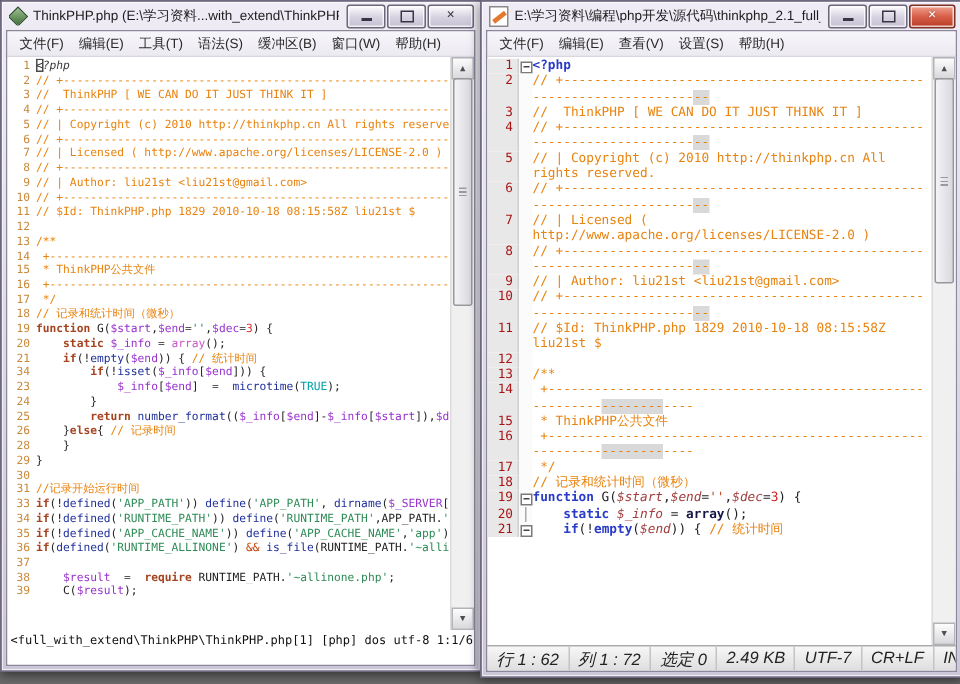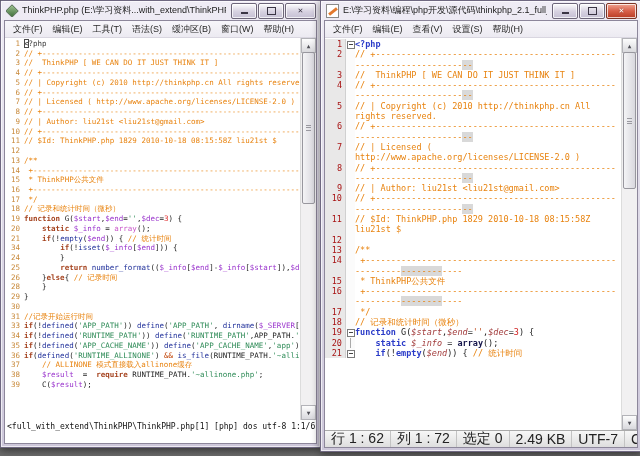--- a/index.html
+++ b/index.html
@@ -62,21 +62,21 @@
   .fbox::after{content:"";position:absolute;left:1px;right:1px;top:2px;height:1px;background:#444;}
   .fline{position:absolute;left:4px;top:0;bottom:0;width:1px;background:#aaa;}
   .rcode{width:52ch;white-space:pre-wrap;overflow-wrap:break-word;word-break:normal;
          color:var(--sx-plain);}
 
   
   .sx-cm{color:var(--sx-cm);}   .sx-kw{color:var(--sx-kw);font-weight:bold;}
   .sx-var{color:var(--sx-var);} .sx-str{color:var(--sx-str);}
   .sx-num{color:var(--sx-num);} .sx-fn{color:var(--sx-fn);}
   .sx-bool{color:var(--sx-bool);} .sx-op{color:var(--sx-op);}
-  .sx-sp{color:var(--sx-sp);}   .sx-tag{color:var(--sx-tag);}
+  .sx-sp{color:var(--sx-sp);}   .sx-tag{color:var(--sx-tag);font-style:italic;}
   .sx-plain{color:var(--sx-plain);}
   .sx-cur{color:var(--sx-plain);outline:1px solid #4a4a4a;outline-offset:-1px;}
   .sx-k{color:var(--sx-k2);font-weight:bold;} .sx-v{color:var(--sx-v2);font-style:italic;}
   .sx-s{color:var(--sx-s2);} .sx-n{color:var(--sx-n2);}
   .sx-a{color:var(--sx-a2);font-weight:bold;} .sx-c{color:var(--sx-cm);}
   .sx-p{color:var(--sx-plain);}
   .sx-h{color:var(--sx-cm);background:#d9d9d9;}
 
   
   .vscroll{position:absolute;right:0;top:0;bottom:0;width:15px;background:#f1f0f1;
@@ -90,21 +90,21 @@
   .sthumb::after{content:"";position:absolute;left:3px;right:3px;top:50%;margin-top:-3px;height:6px;
           background:repeating-linear-gradient(#9a99a0 0,#9a99a0 1px,transparent 1px,transparent 2.5px);}
 
   
   .statusline{height:12px;flex:none;display:flex;align-items:center;background:#fff;
               font:8px "DejaVu Sans Mono","Liberation Mono",monospace;color:#111;
               padding-left:2px;white-space:nowrap;overflow:hidden;}
   .cmdline{height:11px;flex:none;background:#fff;}
   .statusbar{height:16px;flex:none;display:flex;align-items:stretch;
              background:linear-gradient(#f7f7f7,#dedede);border-top:1px solid #aaa;
-             font-size:14px;color:#222;overflow:hidden;}
+             font-size:11px;color:#222;overflow:hidden;font-style:italic;}
   .scell{display:flex;align-items:center;padding:0 6px;border-right:1px solid #c3c3c3;
          white-space:nowrap;}
   .sgrow{flex:1;justify-content:center;}
 </style>
 </head>
 <body>
 
 <div class="win" id="win-left">
   <div class="titlebar">
     <div class="twrap">
@@ -148,32 +148,33 @@
           <div class="lrow"><span class="lnL">13</span><span class="lcode"><span class="sx-cm">/**</span></span></div>
           <div class="lrow"><span class="lnL">14</span><span class="lcode"><span class="sx-cm"> +----------------------------------------------------------------------</span></span></div>
           <div class="lrow"><span class="lnL">15</span><span class="lcode"><span class="sx-cm"> * ThinkPHP公共文件</span></span></div>
           <div class="lrow"><span class="lnL">16</span><span class="lcode"><span class="sx-cm"> +----------------------------------------------------------------------</span></span></div>
           <div class="lrow"><span class="lnL">17</span><span class="lcode"><span class="sx-cm"> */</span></span></div>
           <div class="lrow"><span class="lnL">18</span><span class="lcode"><span class="sx-cm">// 记录和统计时间（微秒）</span></span></div>
           <div class="lrow"><span class="lnL">19</span><span class="lcode"><span class="sx-kw">function</span><span class="sx-plain"> G(</span><span class="sx-var">$start</span><span class="sx-plain">,</span><span class="sx-var">$end</span><span class="sx-plain">=</span><span class="sx-str">''</span><span class="sx-plain">,</span><span class="sx-var">$dec</span><span class="sx-plain">=</span><span class="sx-num">3</span><span class="sx-plain">) {</span></span></div>
           <div class="lrow"><span class="lnL">20</span><span class="lcode"><span class="sx-plain">    </span><span class="sx-kw">static</span><span class="sx-plain"> </span><span class="sx-var">$_info</span><span class="sx-plain"> = </span><span class="sx-sp">array</span><span class="sx-plain">();</span></span></div>
           <div class="lrow"><span class="lnL">21</span><span class="lcode"><span class="sx-plain">    </span><span class="sx-kw">if</span><span class="sx-plain">(!</span><span class="sx-fn">empty</span><span class="sx-plain">(</span><span class="sx-var">$end</span><span class="sx-plain">)) { </span><span class="sx-cm">// 统计时间</span></span></div>
           <div class="lrow"><span class="lnL">34</span><span class="lcode"><span class="sx-plain">        </span><span class="sx-kw">if</span><span class="sx-plain">(!</span><span class="sx-fn">isset</span><span class="sx-plain">(</span><span class="sx-var">$_info</span><span class="sx-plain">[</span><span class="sx-var">$end</span><span class="sx-plain">])) {</span></span></div>
+          <div class="lrow"><span class="lnL">23</span><span class="lcode"><span class="sx-plain">            </span><span class="sx-var">$_info</span><span class="sx-plain">[</span><span class="sx-var">$end</span><span class="sx-plain">]  =  </span><span class="sx-fn">microtime</span><span class="sx-plain">(</span><span class="sx-bool">TRUE</span><span class="sx-plain">);</span></span></div>
           <div class="lrow"><span class="lnL">24</span><span class="lcode"><span class="sx-plain">        }</span></span></div>
           <div class="lrow"><span class="lnL">25</span><span class="lcode"><span class="sx-plain">        </span><span class="sx-kw">return</span><span class="sx-plain"> </span><span class="sx-fn">number_format</span><span class="sx-plain">((</span><span class="sx-var">$_info</span><span class="sx-plain">[</span><span class="sx-var">$end</span><span class="sx-plain">]-</span><span class="sx-var">$_info</span><span class="sx-plain">[</span><span class="sx-var">$start</span><span class="sx-plain">]),</span><span class="sx-var">$dec</span></span></div>
           <div class="lrow"><span class="lnL">26</span><span class="lcode"><span class="sx-plain">    }</span><span class="sx-kw">else</span><span class="sx-plain">{ </span><span class="sx-cm">// 记录时间</span></span></div>
           <div class="lrow"><span class="lnL">28</span><span class="lcode"><span class="sx-plain">    }</span></span></div>
           <div class="lrow"><span class="lnL">29</span><span class="lcode"><span class="sx-plain">}</span></span></div>
           <div class="lrow"><span class="lnL">30</span><span class="lcode"></span></div>
           <div class="lrow"><span class="lnL">31</span><span class="lcode"><span class="sx-cm">//记录开始运行时间</span></span></div>
           <div class="lrow"><span class="lnL">33</span><span class="lcode"><span class="sx-kw">if</span><span class="sx-plain">(!</span><span class="sx-fn">defined</span><span class="sx-plain">(</span><span class="sx-str">'APP_PATH'</span><span class="sx-plain">)) </span><span class="sx-fn">define</span><span class="sx-plain">(</span><span class="sx-str">'APP_PATH'</span><span class="sx-plain">, </span><span class="sx-fn">dirname</span><span class="sx-plain">(</span><span class="sx-var">$_SERVER</span><span class="sx-plain">[</span><span class="sx-str">'SCRIPT_FILENAME'</span></span></div>
           <div class="lrow"><span class="lnL">34</span><span class="lcode"><span class="sx-kw">if</span><span class="sx-plain">(!</span><span class="sx-fn">defined</span><span class="sx-plain">(</span><span class="sx-str">'RUNTIME_PATH'</span><span class="sx-plain">)) </span><span class="sx-fn">define</span><span class="sx-plain">(</span><span class="sx-str">'RUNTIME_PATH'</span><span class="sx-plain">,APP_PATH.</span><span class="sx-str">'/Runtime/'</span></span></div>
           <div class="lrow"><span class="lnL">35</span><span class="lcode"><span class="sx-kw">if</span><span class="sx-plain">(!</span><span class="sx-fn">defined</span><span class="sx-plain">(</span><span class="sx-str">'APP_CACHE_NAME'</span><span class="sx-plain">)) </span><span class="sx-fn">define</span><span class="sx-plain">(</span><span class="sx-str">'APP_CACHE_NAME'</span><span class="sx-plain">,</span><span class="sx-str">'app'</span><span class="sx-plain">);</span></span></div>
           <div class="lrow"><span class="lnL">36</span><span class="lcode"><span class="sx-kw">if</span><span class="sx-plain">(</span><span class="sx-fn">defined</span><span class="sx-plain">(</span><span class="sx-str">'RUNTIME_ALLINONE'</span><span class="sx-plain">) </span><span class="sx-op">&amp;&amp;</span><span class="sx-plain"> </span><span class="sx-fn">is_file</span><span class="sx-plain">(RUNTIME_PATH.</span><span class="sx-str">'~allinone.php'</span></span></div>
-          <div class="lrow"><span class="lnL">37</span><span class="lcode"><span class="sx-plain">    </span><span class="sx-cm">// ALLINONE 模式直接载入allinone缓存</span></span></div>
+          <div class="lrow"><span class="lnL">37</span><span class="lcode"><span class="sx-plain">    </span></span></div>
           <div class="lrow"><span class="lnL">38</span><span class="lcode"><span class="sx-plain">    </span><span class="sx-var">$result</span><span class="sx-plain">  =  </span><span class="sx-kw">require</span><span class="sx-plain"> RUNTIME_PATH.</span><span class="sx-str">'~allinone.php'</span><span class="sx-plain">;</span></span></div>
           <div class="lrow"><span class="lnL">39</span><span class="lcode"><span class="sx-plain">    C(</span><span class="sx-var">$result</span><span class="sx-plain">);</span></span></div>
         </div>
       <div class="vscroll">
         <div class="sarrow up">▲</div>
         <div class="sthumb" style="top:14px;height:150px;"></div>
         <div class="sarrow down">▼</div>
       </div>
     </div>
     <div class="statusline">&lt;full_with_extend\ThinkPHP\ThinkPHP.php[1] [php] dos utf-8 1:1/61</div>

